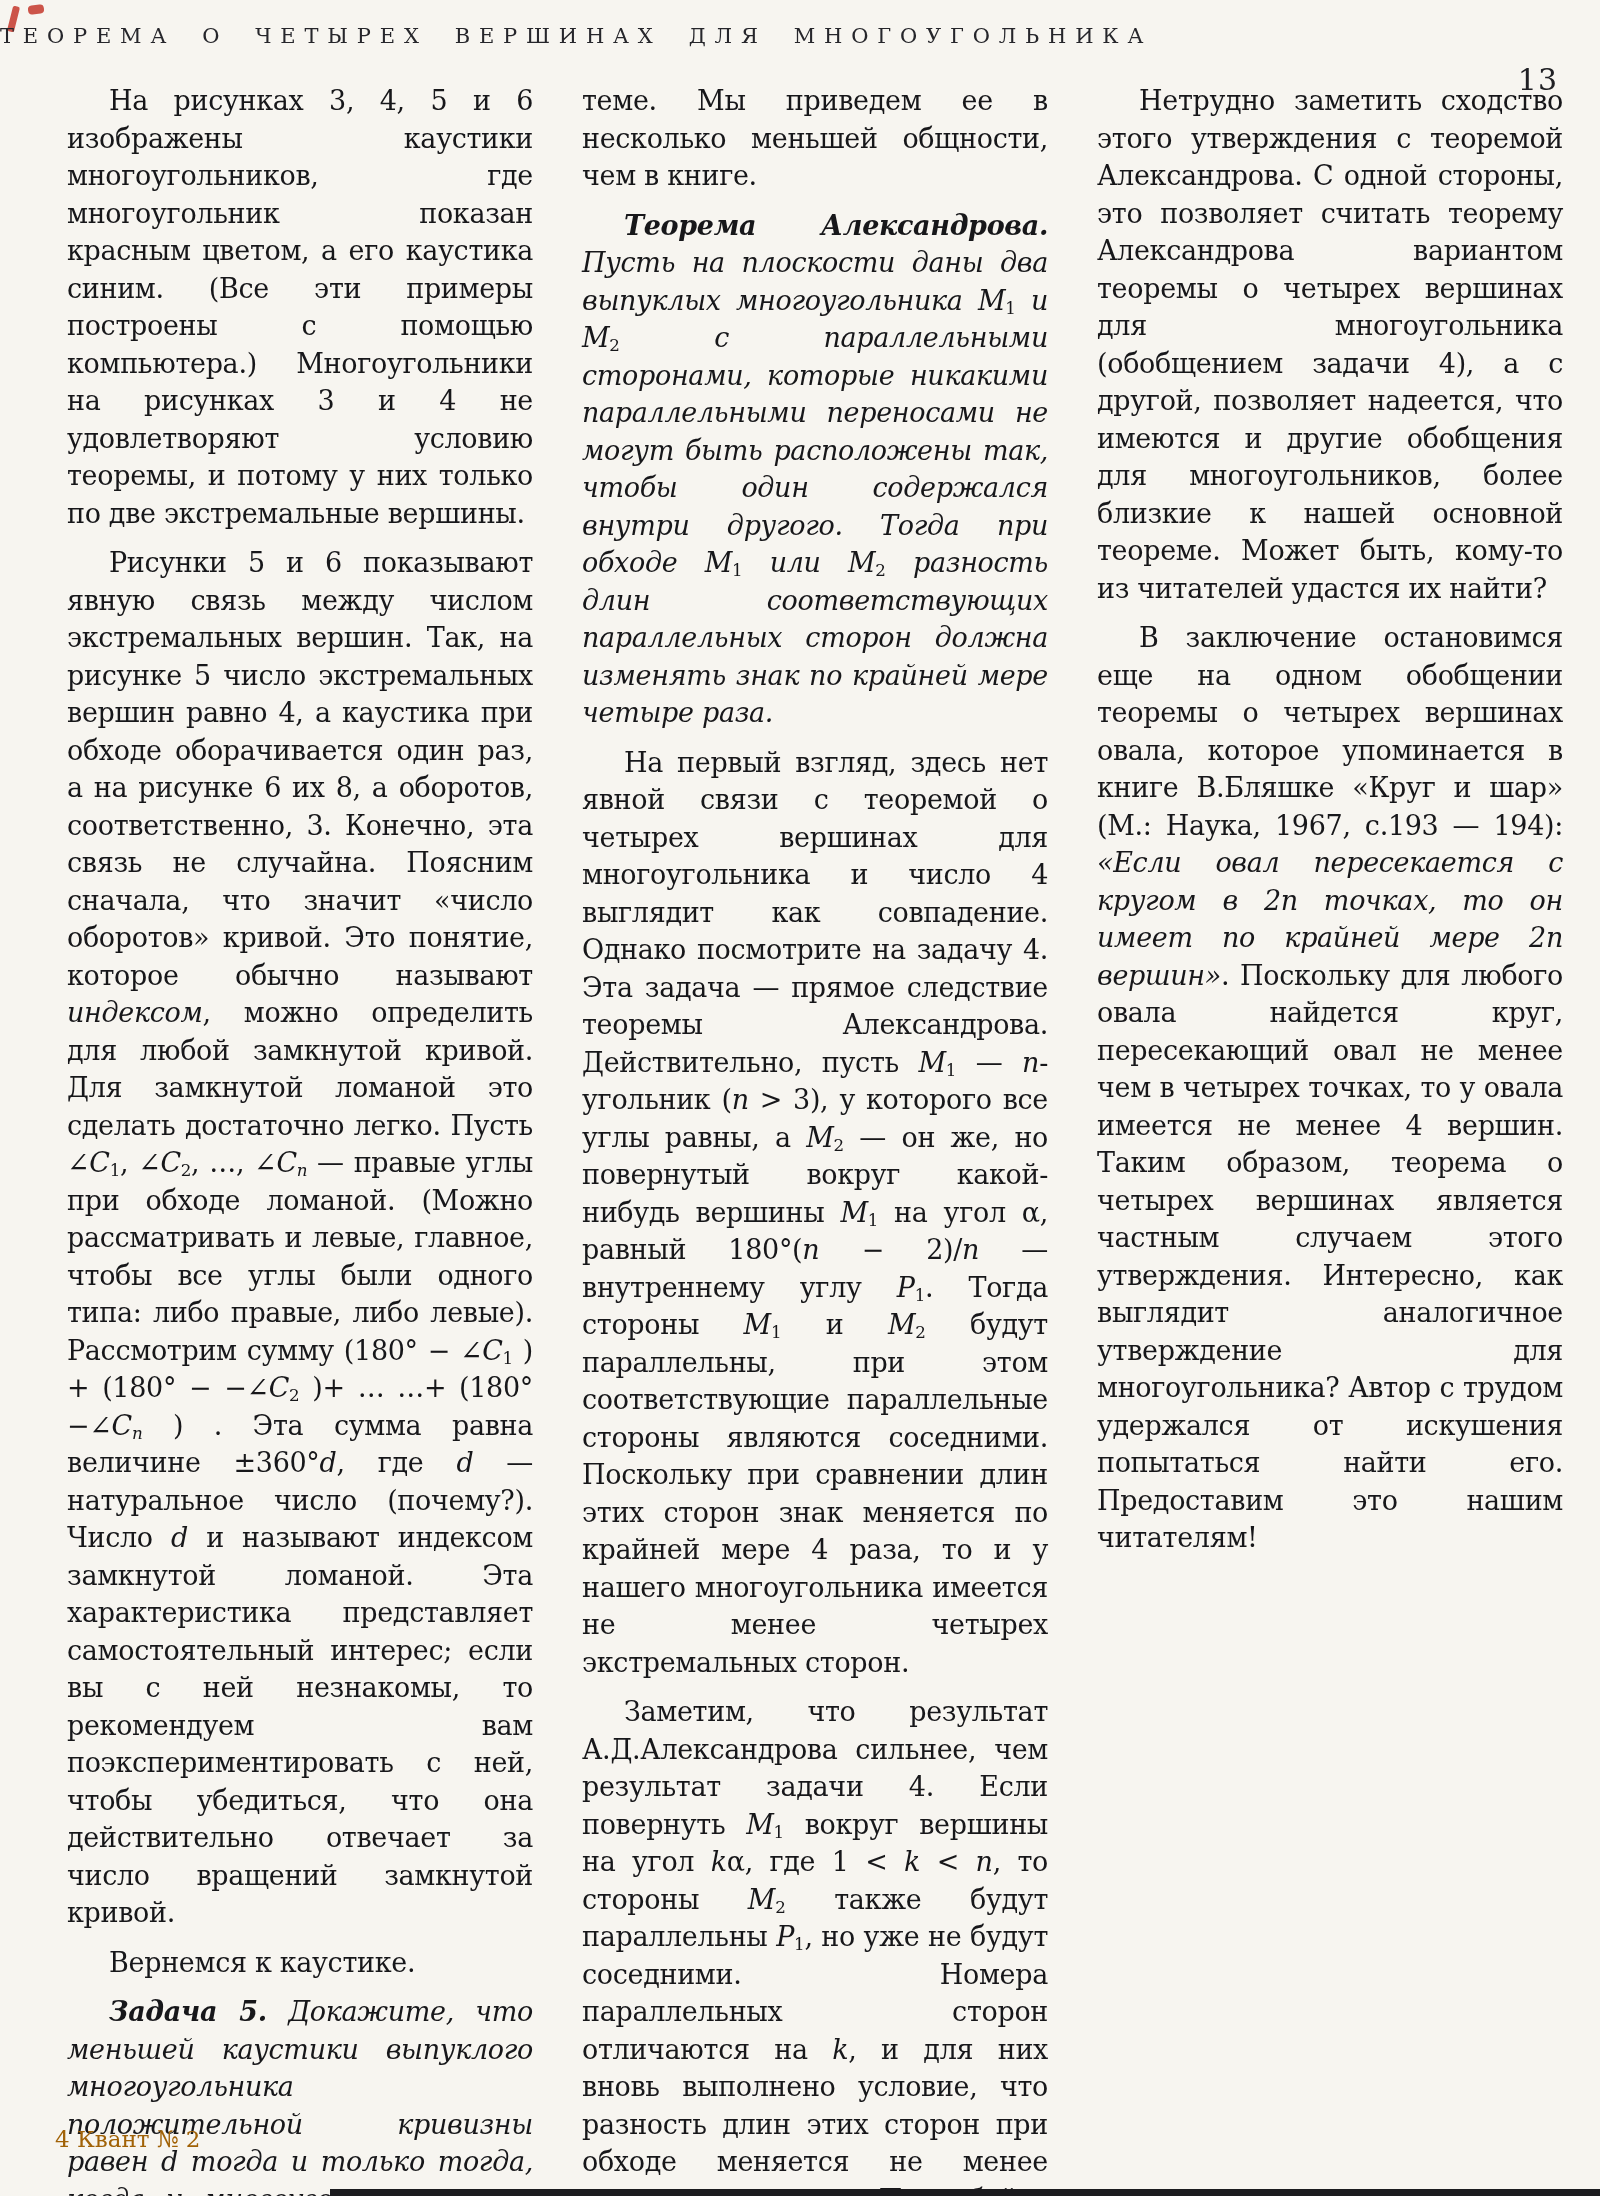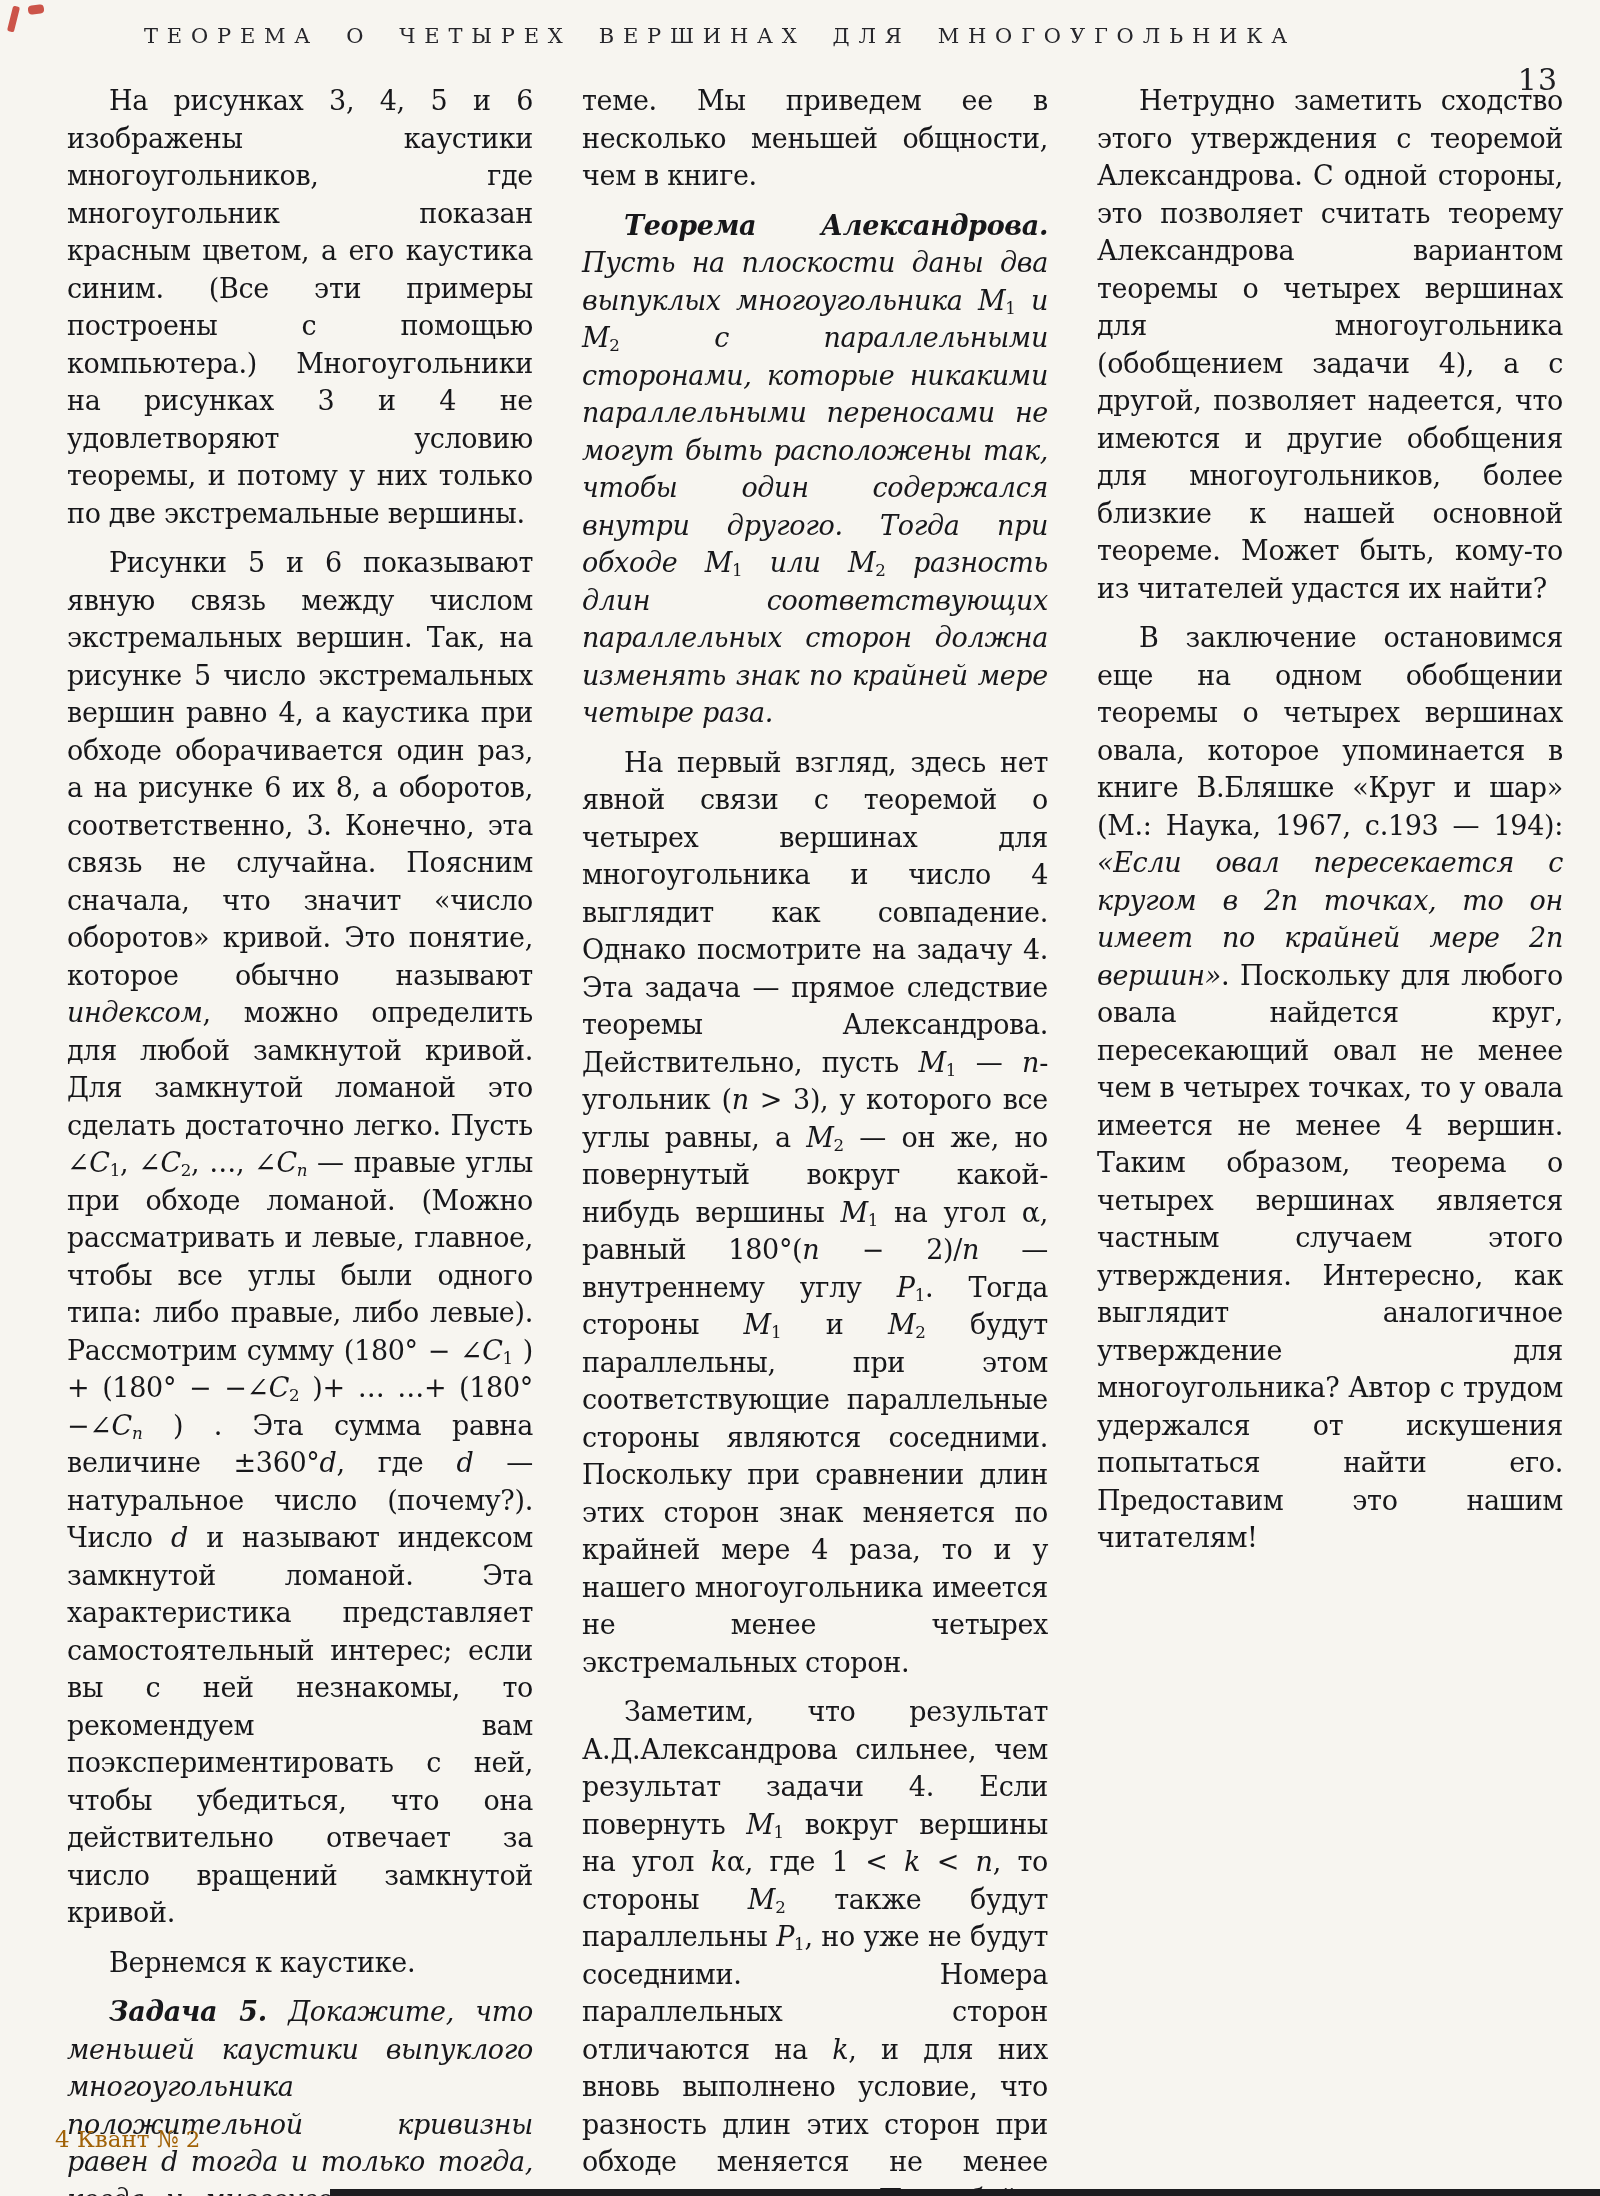--- a/index.html
+++ b/index.html
@@ -6,21 +6,20 @@
   .page{
     position:relative;
     width:1600px;height:2196px;
     background:#f7f5f0;
     overflow:hidden;
     font-family:"DejaVu Serif","Liberation Serif",serif;
     color:#17171a;
   }
   .running-head{
     position:absolute;top:24px;left:0;width:1440px;
-    text-align:center;
     font-size:21px;
     letter-spacing:0.42em;
     word-spacing:0.55em;
     color:#26262b;
   }
   .page-number{
     position:absolute;top:20px;right:42px;
     font-size:30px;
     letter-spacing:1px;
     color:#202024;

